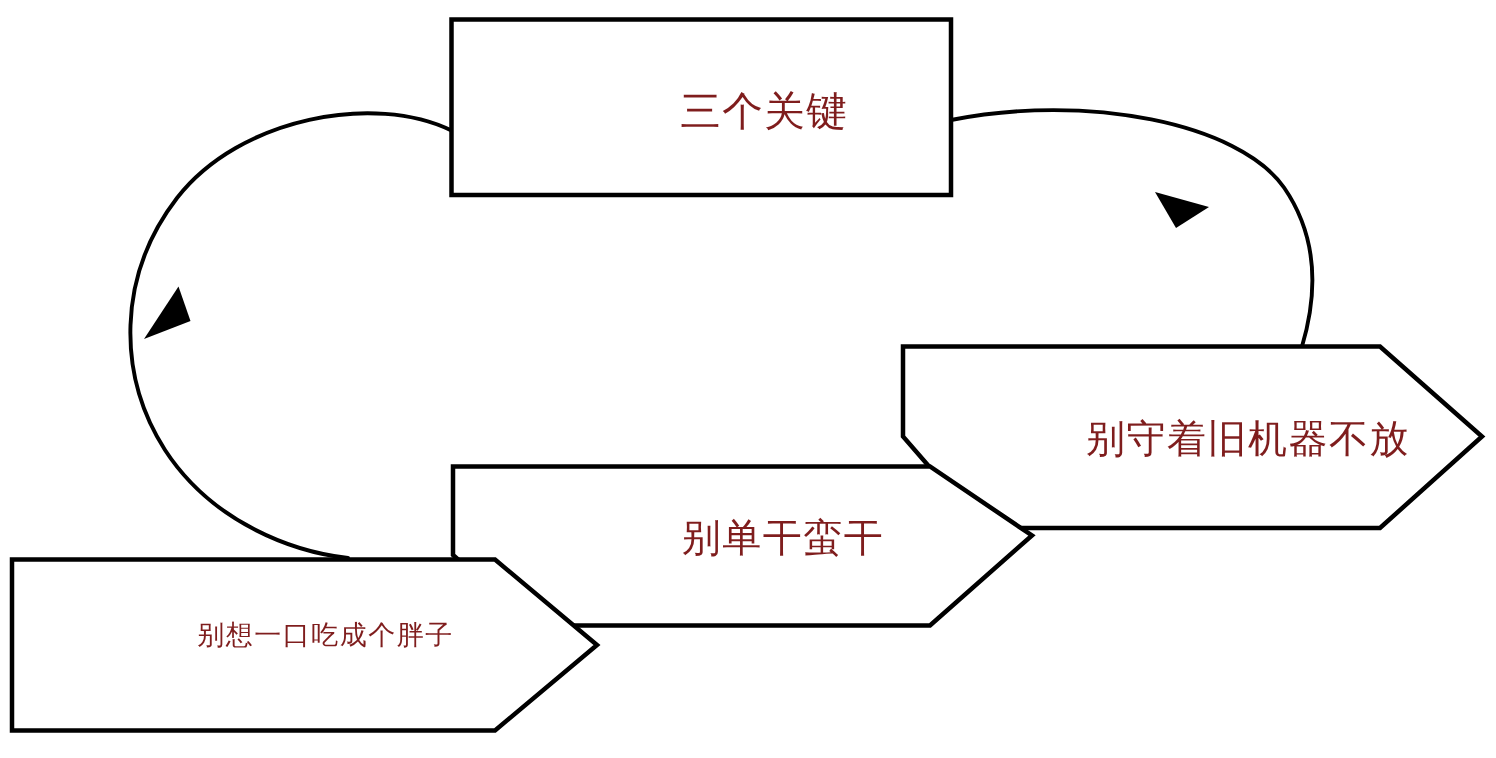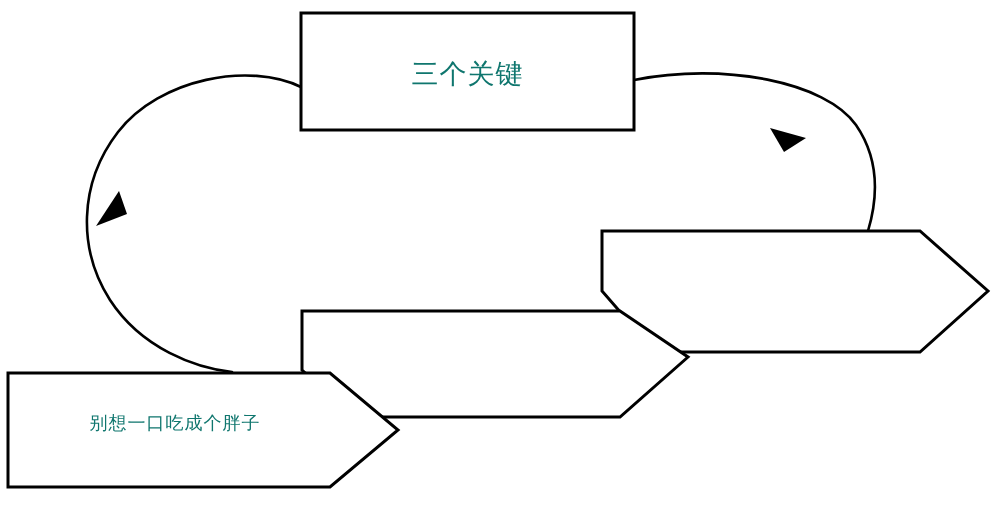--- a/index.html
+++ b/index.html
@@ -40,25 +40,26 @@
     stroke-linecap: round;
   }
   .arrow-head {
     fill: #000000;
     stroke: none;
   }
   .node-label {
     position: absolute;
     font-family: "Liberation Serif", "DejaVu Serif", serif;
     font-size: 27px;
-    color: #0f766e;
+    color: #7f1d1d;
     white-space: nowrap;
     text-align: center;
     line-height: 1.2;
     letter-spacing: 1px;
+    padding-left: 42px;
   }
   #label-top {
     left: 301px;
     top: 58px;
     width: 333px;
   }
   #label-right {
     left: 640px;
     top: 277px;
     width: 300px;
@@ -95,17 +96,19 @@
     <polygon class="shape-outline" points="602,231 920,231 988,291 920,352 655,352 602,291"></polygon>
 
     <polygon class="shape-outline" points="302,311 620,311 688,357 620,417 355,417 302,370"></polygon>
 
     <polygon class="shape-outline" points="8,373 330,373 398,430 330,487 8,487"></polygon>
 
   </svg>
 
   <div class="node-label" id="label-top">三个关键</div>
 
+  <div class="node-label" id="label-right">别守着旧机器不放</div>
 
+  <div class="node-label" id="label-middle">别单干蛮干</div>
 
   <div class="node-label" id="label-bottom">别想一口吃成个胖子</div>
 
 </div>
 
 </body></html>

